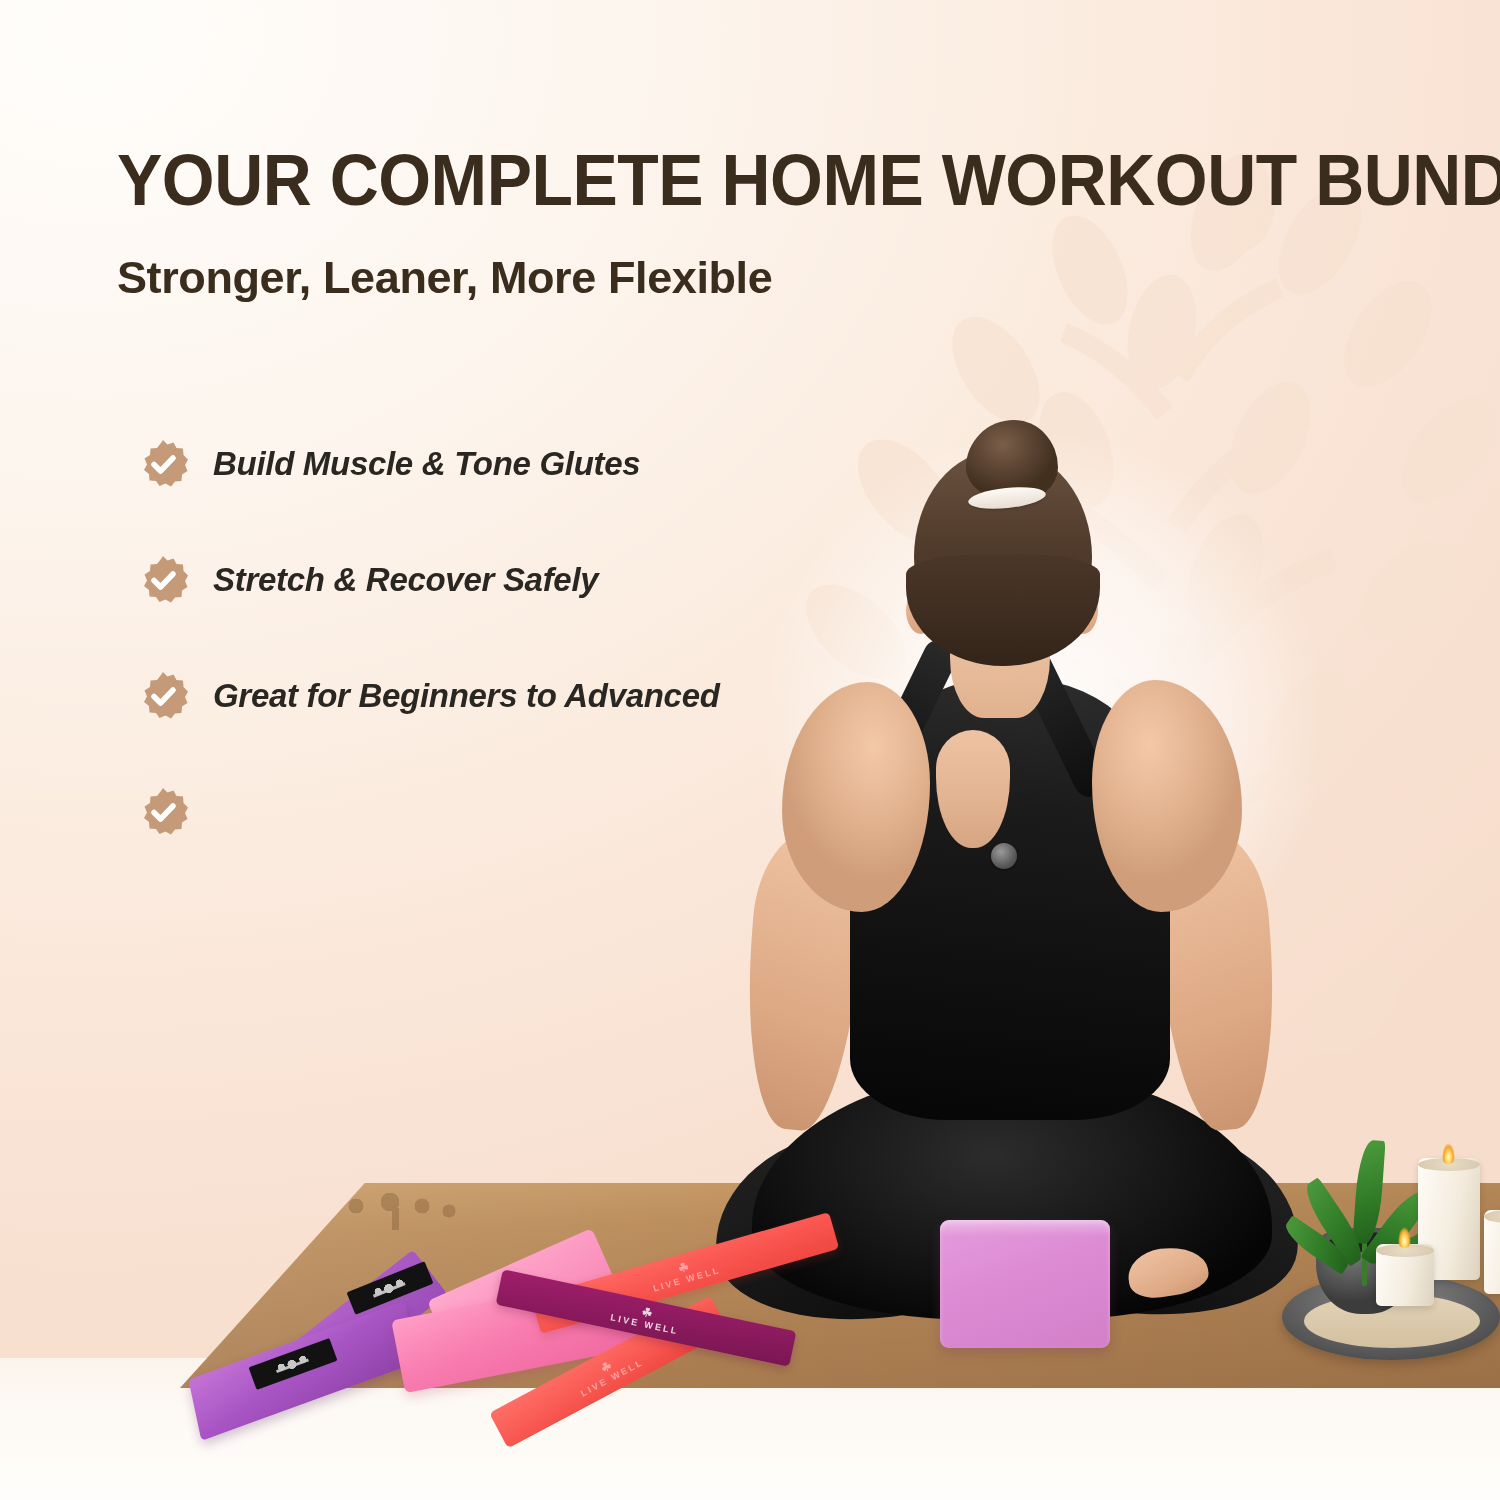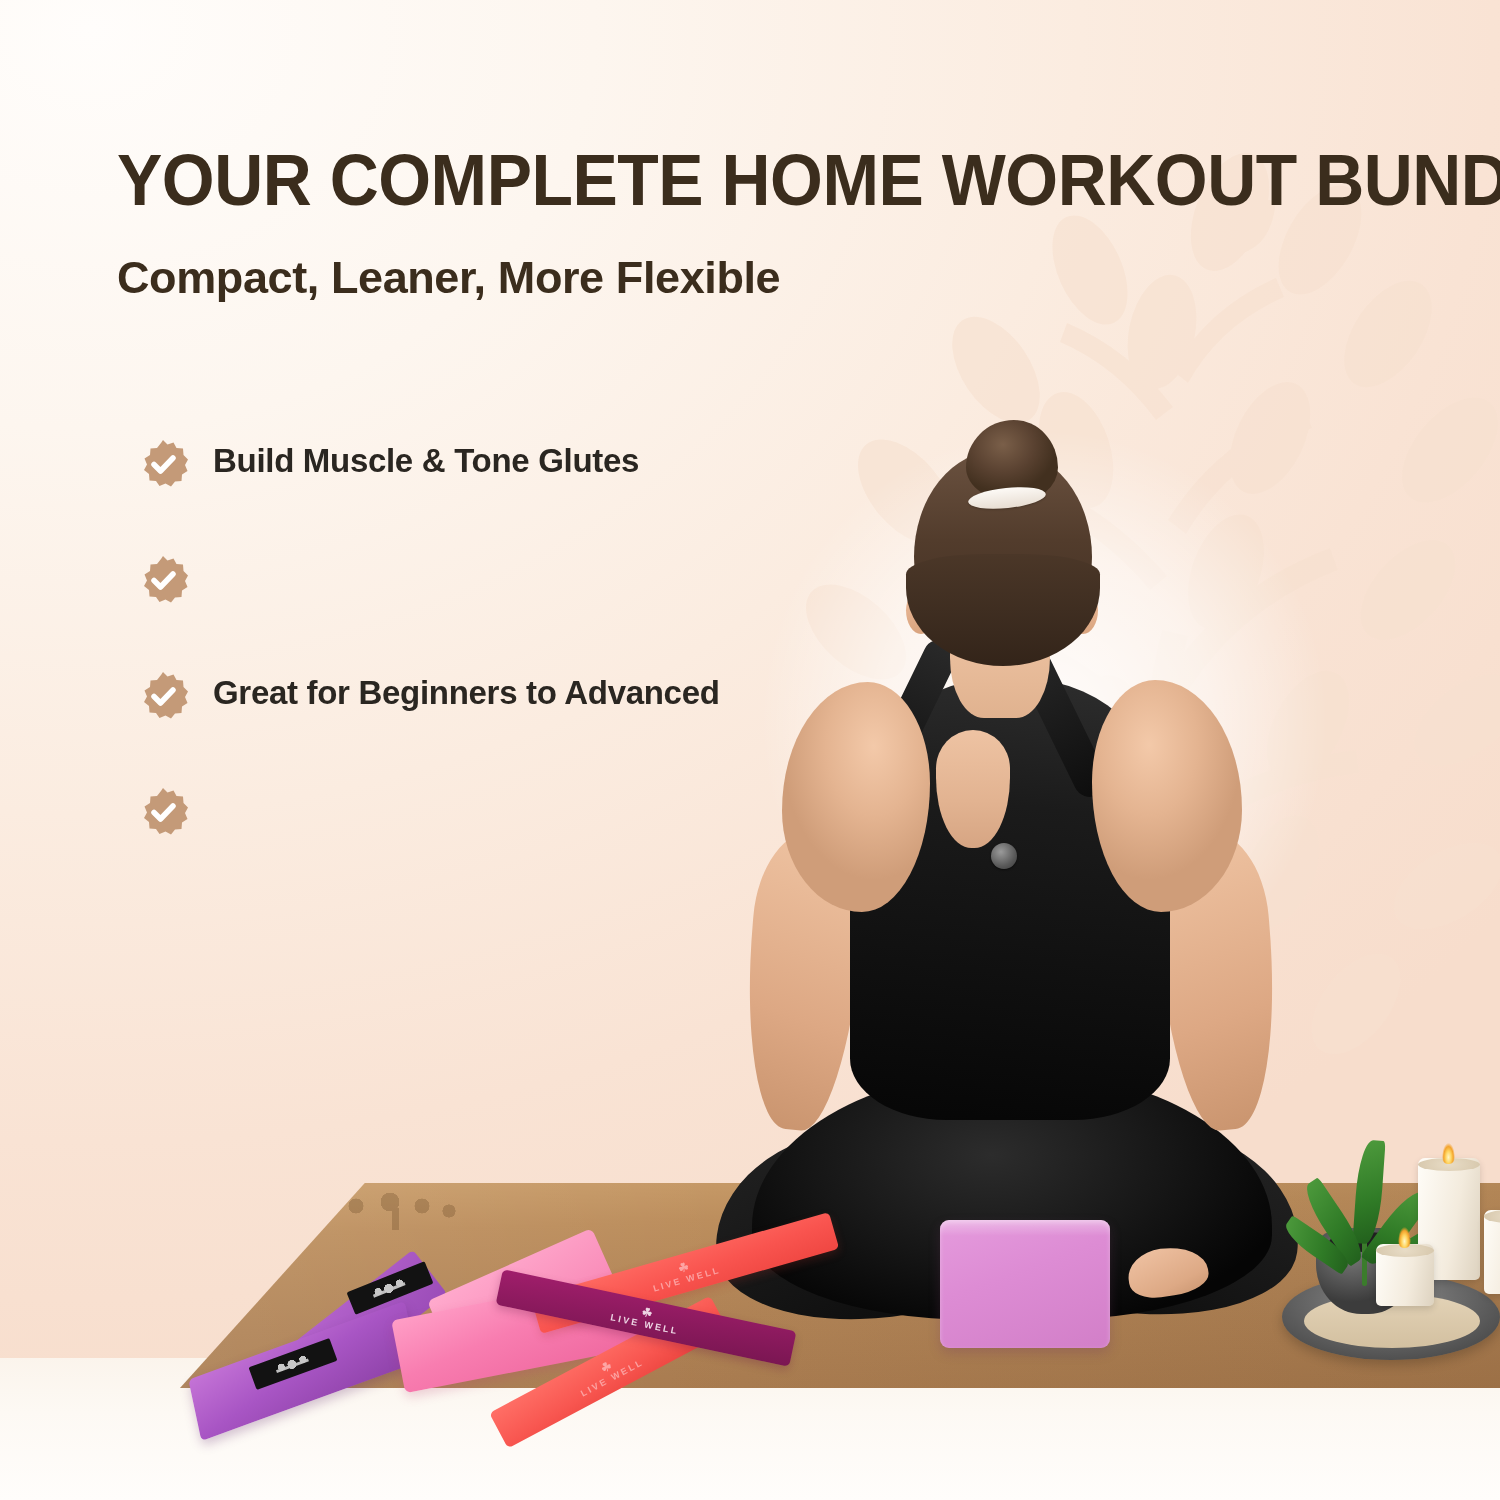--- a/index.html
+++ b/index.html
@@ -61,23 +61,24 @@
   }
 
   
   .bullets{
     position:absolute;
     left:138px; top:437px;
     width:640px;
   }
   .bullet{
     display:flex;
-    align-items:flex-start;
+    align-items:center;
     gap:25px;
     margin-bottom:64px;
+    font-style:italic;
   }
   .bullet:last-child{ margin-bottom:0; }
   .badge{
     flex:0 0 auto;
     width:50px; height:50px;
     margin-top:2px;
     position:relative;
   }
   .badge svg{ width:100%; height:100%; display:block; }
   .bullet-label{
@@ -544,39 +545,40 @@
       <div class="band band-maroon">
         <div class="brand-print">
           <span class="glyph">☘</span>
           <span>LIVE WELL</span>
         </div>
       </div>
     </div>
   </div>
 
   <h1 class="headline">YOUR COMPLETE HOME WORKOUT BUNDLE</h1>
-  <h2 class="subhead">Compact, Leaner, More Flexible</h2>
+  <h2 class="subhead">Stronger, Leaner, More Flexible</h2>
 
   <ul class="bullets">
     <li class="bullet">
       <span class="badge">
         <svg viewBox="0 0 100 100" xmlns="http://www.w3.org/2000/svg" aria-hidden="true">
           <path fill="#c49a78" d="M50 2 L59 11 L71 7 L77 18 L90 19 L91 32 L100 41 L94 52 L99 64 L88 71 L87 84 L74 85 L66 95 L55 89 L43 94 L36 84 L23 83 L22 70 L12 62 L18 51 L13 39 L24 32 L25 19 L38 18 L46 8 Z"></path>
           <path fill="none" stroke="#ffffff" stroke-width="11" stroke-linecap="round" stroke-linejoin="round" d="M32 51 L45 64 L70 38"></path>
         </svg>
       </span>
       <span class="bullet-label">Build Muscle &amp; Tone Glutes</span>
     </li>
     <li class="bullet">
       <span class="badge">
         <svg viewBox="0 0 100 100" xmlns="http://www.w3.org/2000/svg" aria-hidden="true">
           <path fill="#c49a78" d="M50 2 L59 11 L71 7 L77 18 L90 19 L91 32 L100 41 L94 52 L99 64 L88 71 L87 84 L74 85 L66 95 L55 89 L43 94 L36 84 L23 83 L22 70 L12 62 L18 51 L13 39 L24 32 L25 19 L38 18 L46 8 Z"></path>
           <path fill="none" stroke="#ffffff" stroke-width="11" stroke-linecap="round" stroke-linejoin="round" d="M32 51 L45 64 L70 38"></path>
         </svg>
       </span>
+      <span class="bullet-label">Stretch &amp; Recover Safely</span>
     </li>
     <li class="bullet">
       <span class="badge">
         <svg viewBox="0 0 100 100" xmlns="http://www.w3.org/2000/svg" aria-hidden="true">
           <path fill="#c49a78" d="M50 2 L59 11 L71 7 L77 18 L90 19 L91 32 L100 41 L94 52 L99 64 L88 71 L87 84 L74 85 L66 95 L55 89 L43 94 L36 84 L23 83 L22 70 L12 62 L18 51 L13 39 L24 32 L25 19 L38 18 L46 8 Z"></path>
           <path fill="none" stroke="#ffffff" stroke-width="11" stroke-linecap="round" stroke-linejoin="round" d="M32 51 L45 64 L70 38"></path>
         </svg>
       </span>
       <span class="bullet-label">Great for Beginners to Advanced</span>
     </li>

